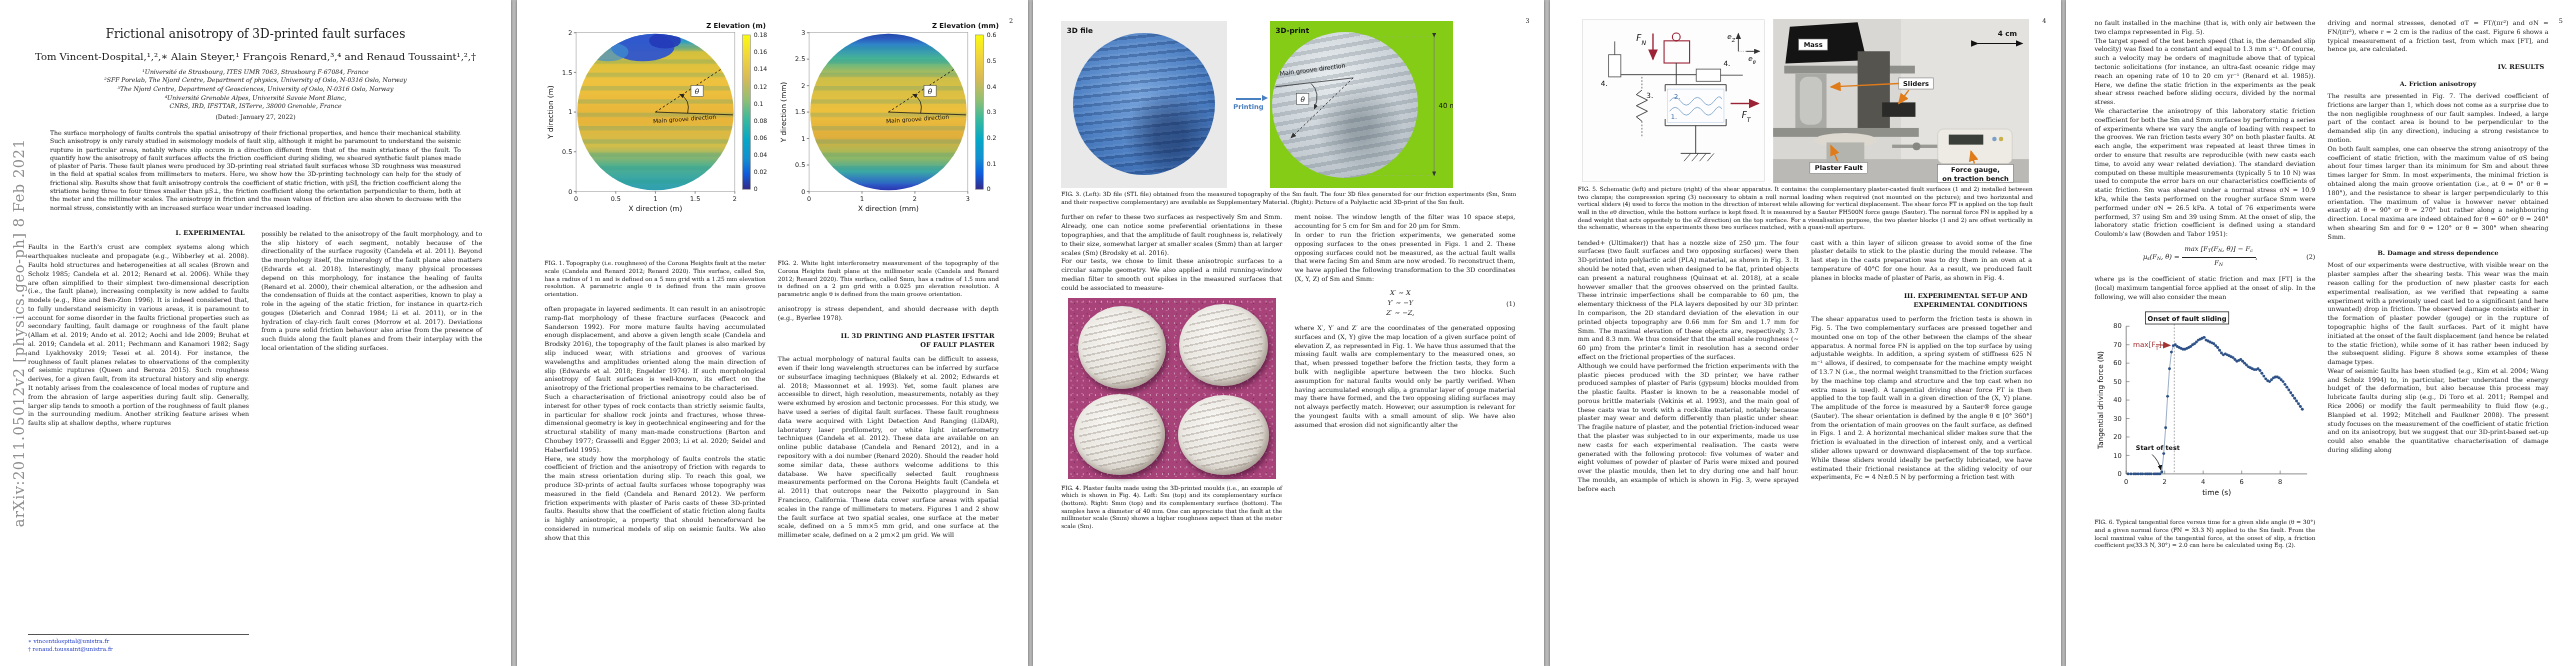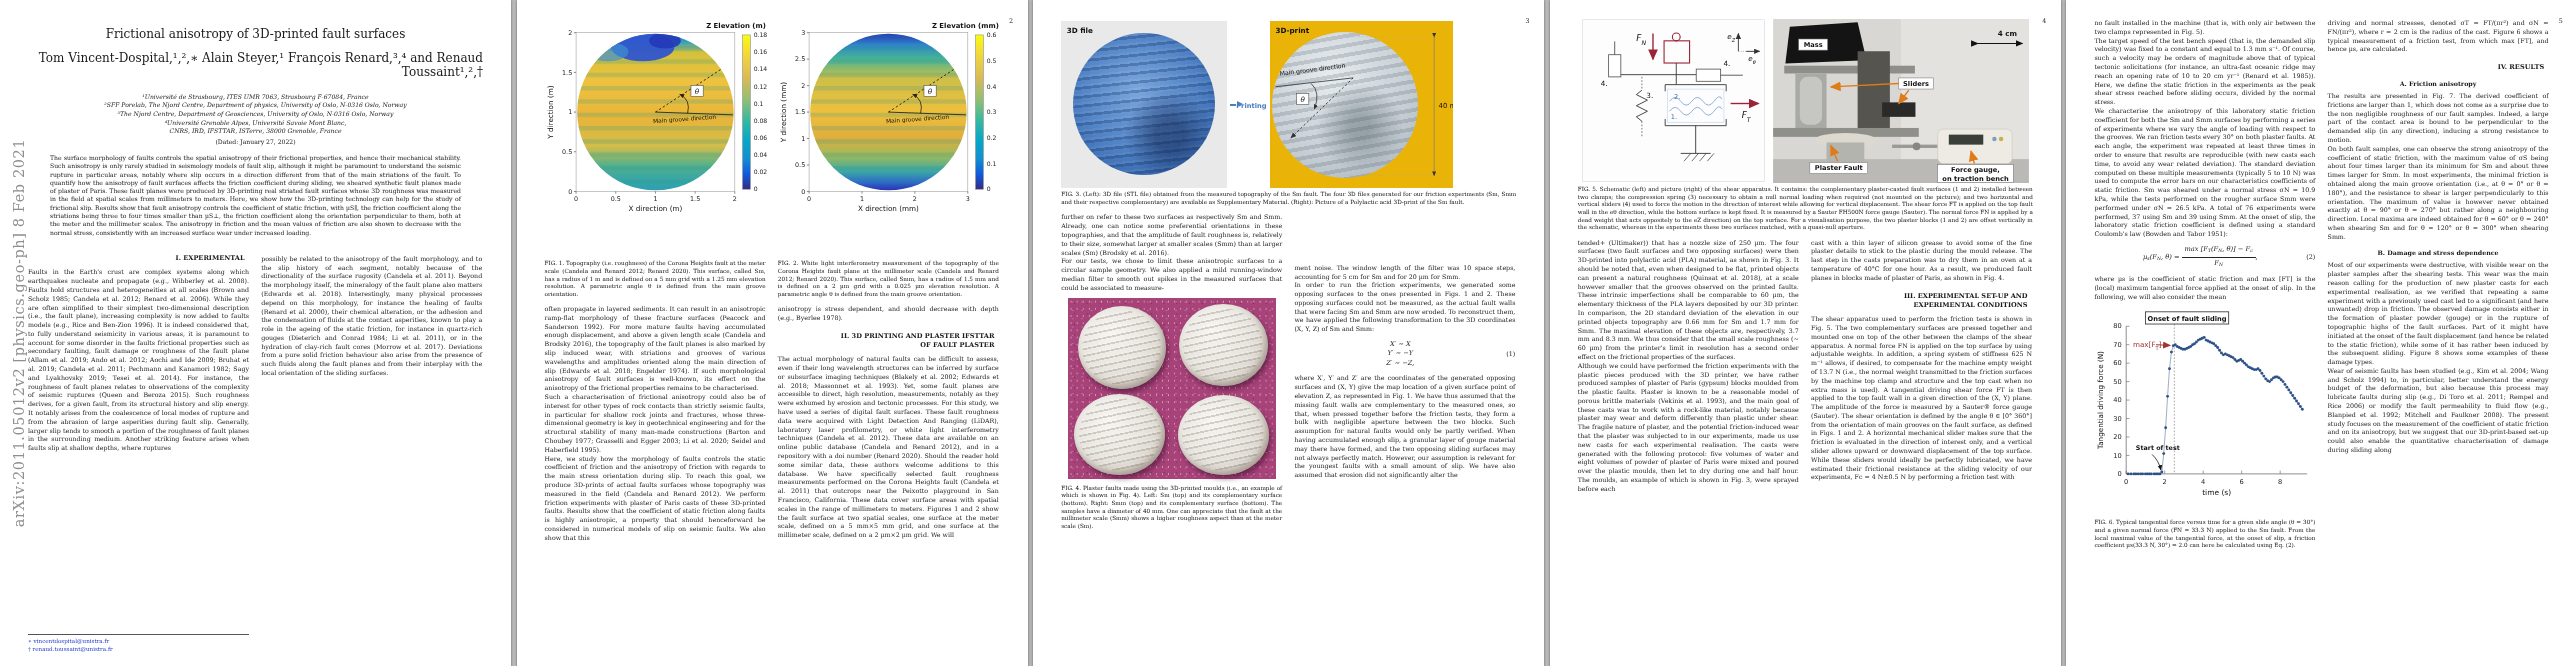--- a/index.html
+++ b/index.html
@@ -9,21 +9,21 @@
         font-family:"DejaVu Serif",serif;color:#1a1a1a;box-shadow:0 0 2.8px rgba(0,0,0,.5);}
   .pagenum{position:absolute;top:16.7px;right:14.5px;font-size:6.4px;color:#222;}
   .cols{display:flex;gap:12.2px;}
   .col{width:221px;flex:0 0 221px;}
   .body-text{font-size:6.3px;line-height:8.8px;text-align:justify;white-space:pre-line;}
   .sec{font-weight:bold;font-size:6.6px;text-align:right;margin:9px 4.4px 5.6px;line-height:9px;}
   .subsec{font-weight:bold;font-size:6.3px;text-align:center;margin:7.8px 4.4px 5px;}
   .caption{font-size:5.7px;line-height:7.6px;text-align:justify;color:#111;margin-top:3.3px;}
   
   .title{font-size:12px;text-align:center;margin:7.8px 0 10px;}
-  .authors{font-size:12px;text-align:right;margin-bottom:14px;}
+  .authors{font-size:10px;text-align:center;margin-bottom:6px;}
   .affil{font-size:6.1px;font-style:italic;text-align:center;line-height:8.6px;}
   .dated{font-size:6.1px;text-align:center;margin-top:2.2px;}
   .abstract{width:411px;margin:9px auto 2.2px;font-size:6.1px;line-height:8.3px;text-align:justify;}
   .stamp{position:absolute;top:333px;left:19px;transform:translate(-50%,-50%) rotate(-90deg);
          white-space:nowrap;font-size:14.5px;color:#8f8f8f;letter-spacing:0.6px;font-family:"DejaVu Serif",serif;}
   .footnotes{position:absolute;left:28px;bottom:13.3px;width:221px;border-top:0.6px solid #555;
              padding-top:2.8px;font-size:5.6px;line-height:7.8px;}
   .footnotes a{color:#2540c8;text-decoration:none;}
   
   .eqrow{display:flex;align-items:center;margin:5.6px 0;}
@@ -39,26 +39,26 @@
   svg text{font-family:"DejaVu Sans",sans-serif;}
   
   .fig3wrap{display:flex;align-items:center;gap:3.3px;margin:2.2px 0 1.1px;}
   .f3sq{width:166px;height:167px;background:#e9e9e9;position:relative;}
   .f3lab{position:absolute;top:4.4px;left:5.6px;font-family:"DejaVu Sans",sans-serif;font-weight:bold;font-size:7.2px;color:#111;}
   .f3disc{position:absolute;left:12.2px;top:12.2px;width:142px;height:142px;border-radius:50%;
      background:
        radial-gradient(circle at 68% 72%, rgba(15,35,80,.5) 0 10%, transparent 32%),
        repeating-linear-gradient(-6deg, rgba(20,50,100,.30) 0 2.8px, rgba(255,255,255,0.06) 2.8px 5px, transparent 5px 9px),
        radial-gradient(circle at 45% 40%, #7aa6dd, #4d7fc2 55%, #2e5ea6 90%);}
-  .f3arrow{display:flex;flex-direction:row;align-items:center;width:36px;}
+  .f3arrow{display:flex;flex-direction:column;align-items:center;width:36px;}
   .f3arrow .ar{width:25.6px;height:0;border-top:2.8px solid #4a7fc0;position:relative;}
   .f3arrow .ar::after{content:"";position:absolute;right:-6.7px;top:-5px;border-left:6.7px solid #4a7fc0;
       border-top:3.9px solid transparent;border-bottom:3.9px solid transparent;}
   .f3arrow .lab{color:#4a7fc0;font-family:"DejaVu Sans",sans-serif;font-weight:bold;font-size:6.7px;margin-top:3.3px;}
-  .f3print{width:183px;height:167px;position:relative;background:#eab308;}
+  .f3print{width:183px;height:167px;position:relative;background:#84cc16;}
   .f3pdisc{position:absolute;left:2.2px;top:11px;width:146px;height:146px;border-radius:50%;
      background:
        radial-gradient(circle at 60% 65%, rgba(70,85,95,.40) 0 8%, transparent 34%),
        repeating-linear-gradient(-10deg, rgba(70,85,95,.20) 0 3.9px, transparent 3.9px 9.4px),
        radial-gradient(circle at 40% 30%, #e6ebee, #c6ced4 60%, #aab4ba 95%);}
   
   .fig4{position:relative;width:208px;height:181px;margin:5.6px auto 0;
      background-color:#a8437a;
      background-image:
        radial-gradient(rgba(255,255,255,0.5) 0.4px, transparent 0.7px),
@@ -307,21 +307,21 @@
           <text x="59" y="145" font-size="13" font-style="italic" text-anchor="middle" fill="#111" font-family="DejaVu Serif,serif">θ</text>
           <text x="18" y="98" font-size="11" fill="#111" transform="rotate(-7 18 98)">Main groove direction</text>
           <line x1="296" y1="28" x2="296" y2="278" stroke="#777" stroke-width="1.2" marker-start="url(#ah-k)" marker-end="url(#ah-k)"></line>
           <line x1="140" y1="28" x2="296" y2="28" stroke="#aaa" stroke-width="0.8" stroke-dasharray="2,3"></line>
           <line x1="140" y1="278" x2="296" y2="278" stroke="#aaa" stroke-width="0.8" stroke-dasharray="2,3"></line>
           <text x="304" y="157" font-size="12.5" fill="#111">40 mm</text>
         </svg>
       </div>
     </div>
     <div class="caption">FIG. 3. (Left): 3D file (STL file) obtained from the measured topography of the Sm fault.  The four 3D files generated for our friction experiments (Sm, Smm and their respective complementary) are available as Supplementary Material.  (Right): Picture of a Polylactic acid 3D-print of the Sm fault.</div>
-    <div class="cols" style="margin-top:6.7px;align-items:center;">
+    <div class="cols" style="margin-top:6.7px;">
       <div class="col">
         <div class="body-text">further on refer to these two surfaces as respectively Sm and Smm.  Already, one can notice some preferential orientations in these topographies, and that the amplitude of fault roughness is, relatively to their size, somewhat larger at smaller scales (Smm) than at larger scales (Sm) (Brodsky et al. 2016).
 For our tests, we chose to limit these anisotropic surfaces to a circular sample geometry.  We also applied a mild running-window median filter to smooth out spikes in the measured surfaces that could be associated to measure-</div>
         <div class="fig4">
           <div class="cast" style="left:10px;top:7.8px;width:88px;height:83px;"></div>
           <div class="cast" style="left:111px;top:5.6px;width:89px;height:82px;"></div>
           <div class="cast" style="left:6.7px;top:96px;width:91px;height:81px;"></div>
           <div class="cast" style="left:110px;top:97px;width:91px;height:80px;"></div>
         </div>
         <div class="caption" style="margin-top:5.6px;">FIG. 4.  Plaster faults made using the 3D-printed moulds (i.e., an example of which is shown in Fig. 4).  Left: Sm (top) and its complementary surface (bottom).  Right: Smm (top) and its complementary surface (bottom).  The samples have a diameter of 40 mm.  One can appreciate that the fault at the millimeter scale (Smm) shows a higher roughness aspect than at the meter scale (Sm).</div>

